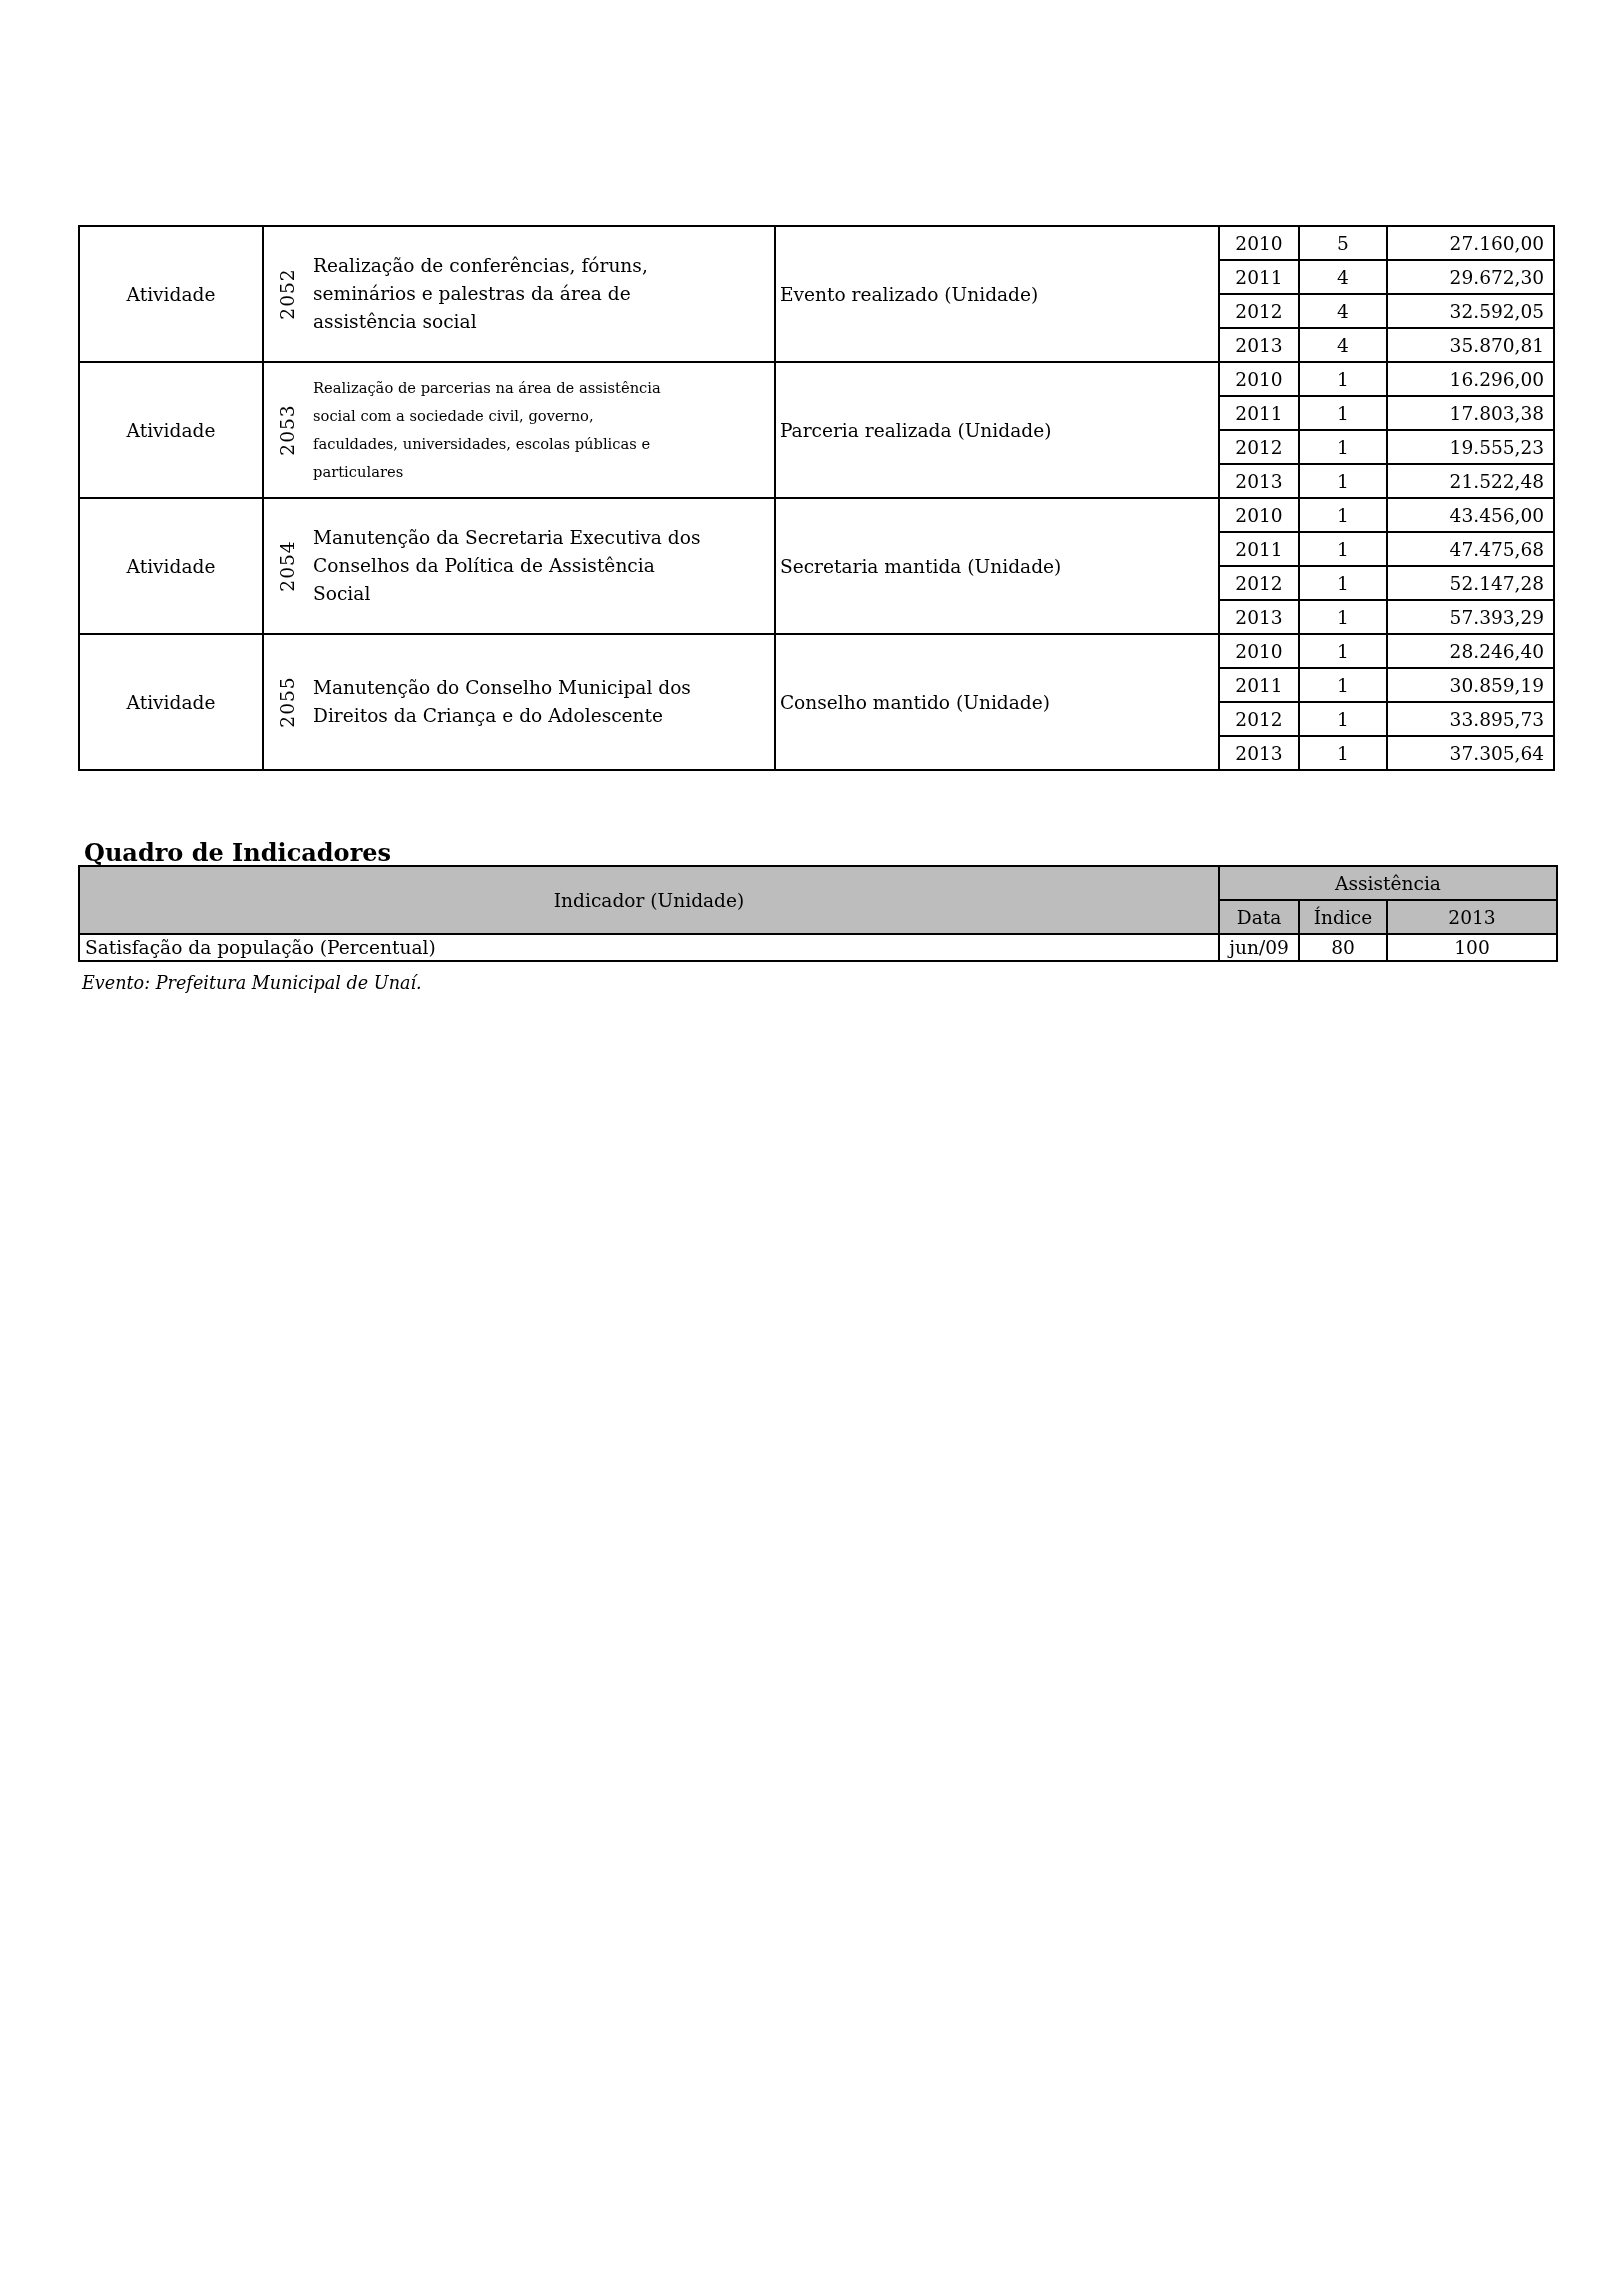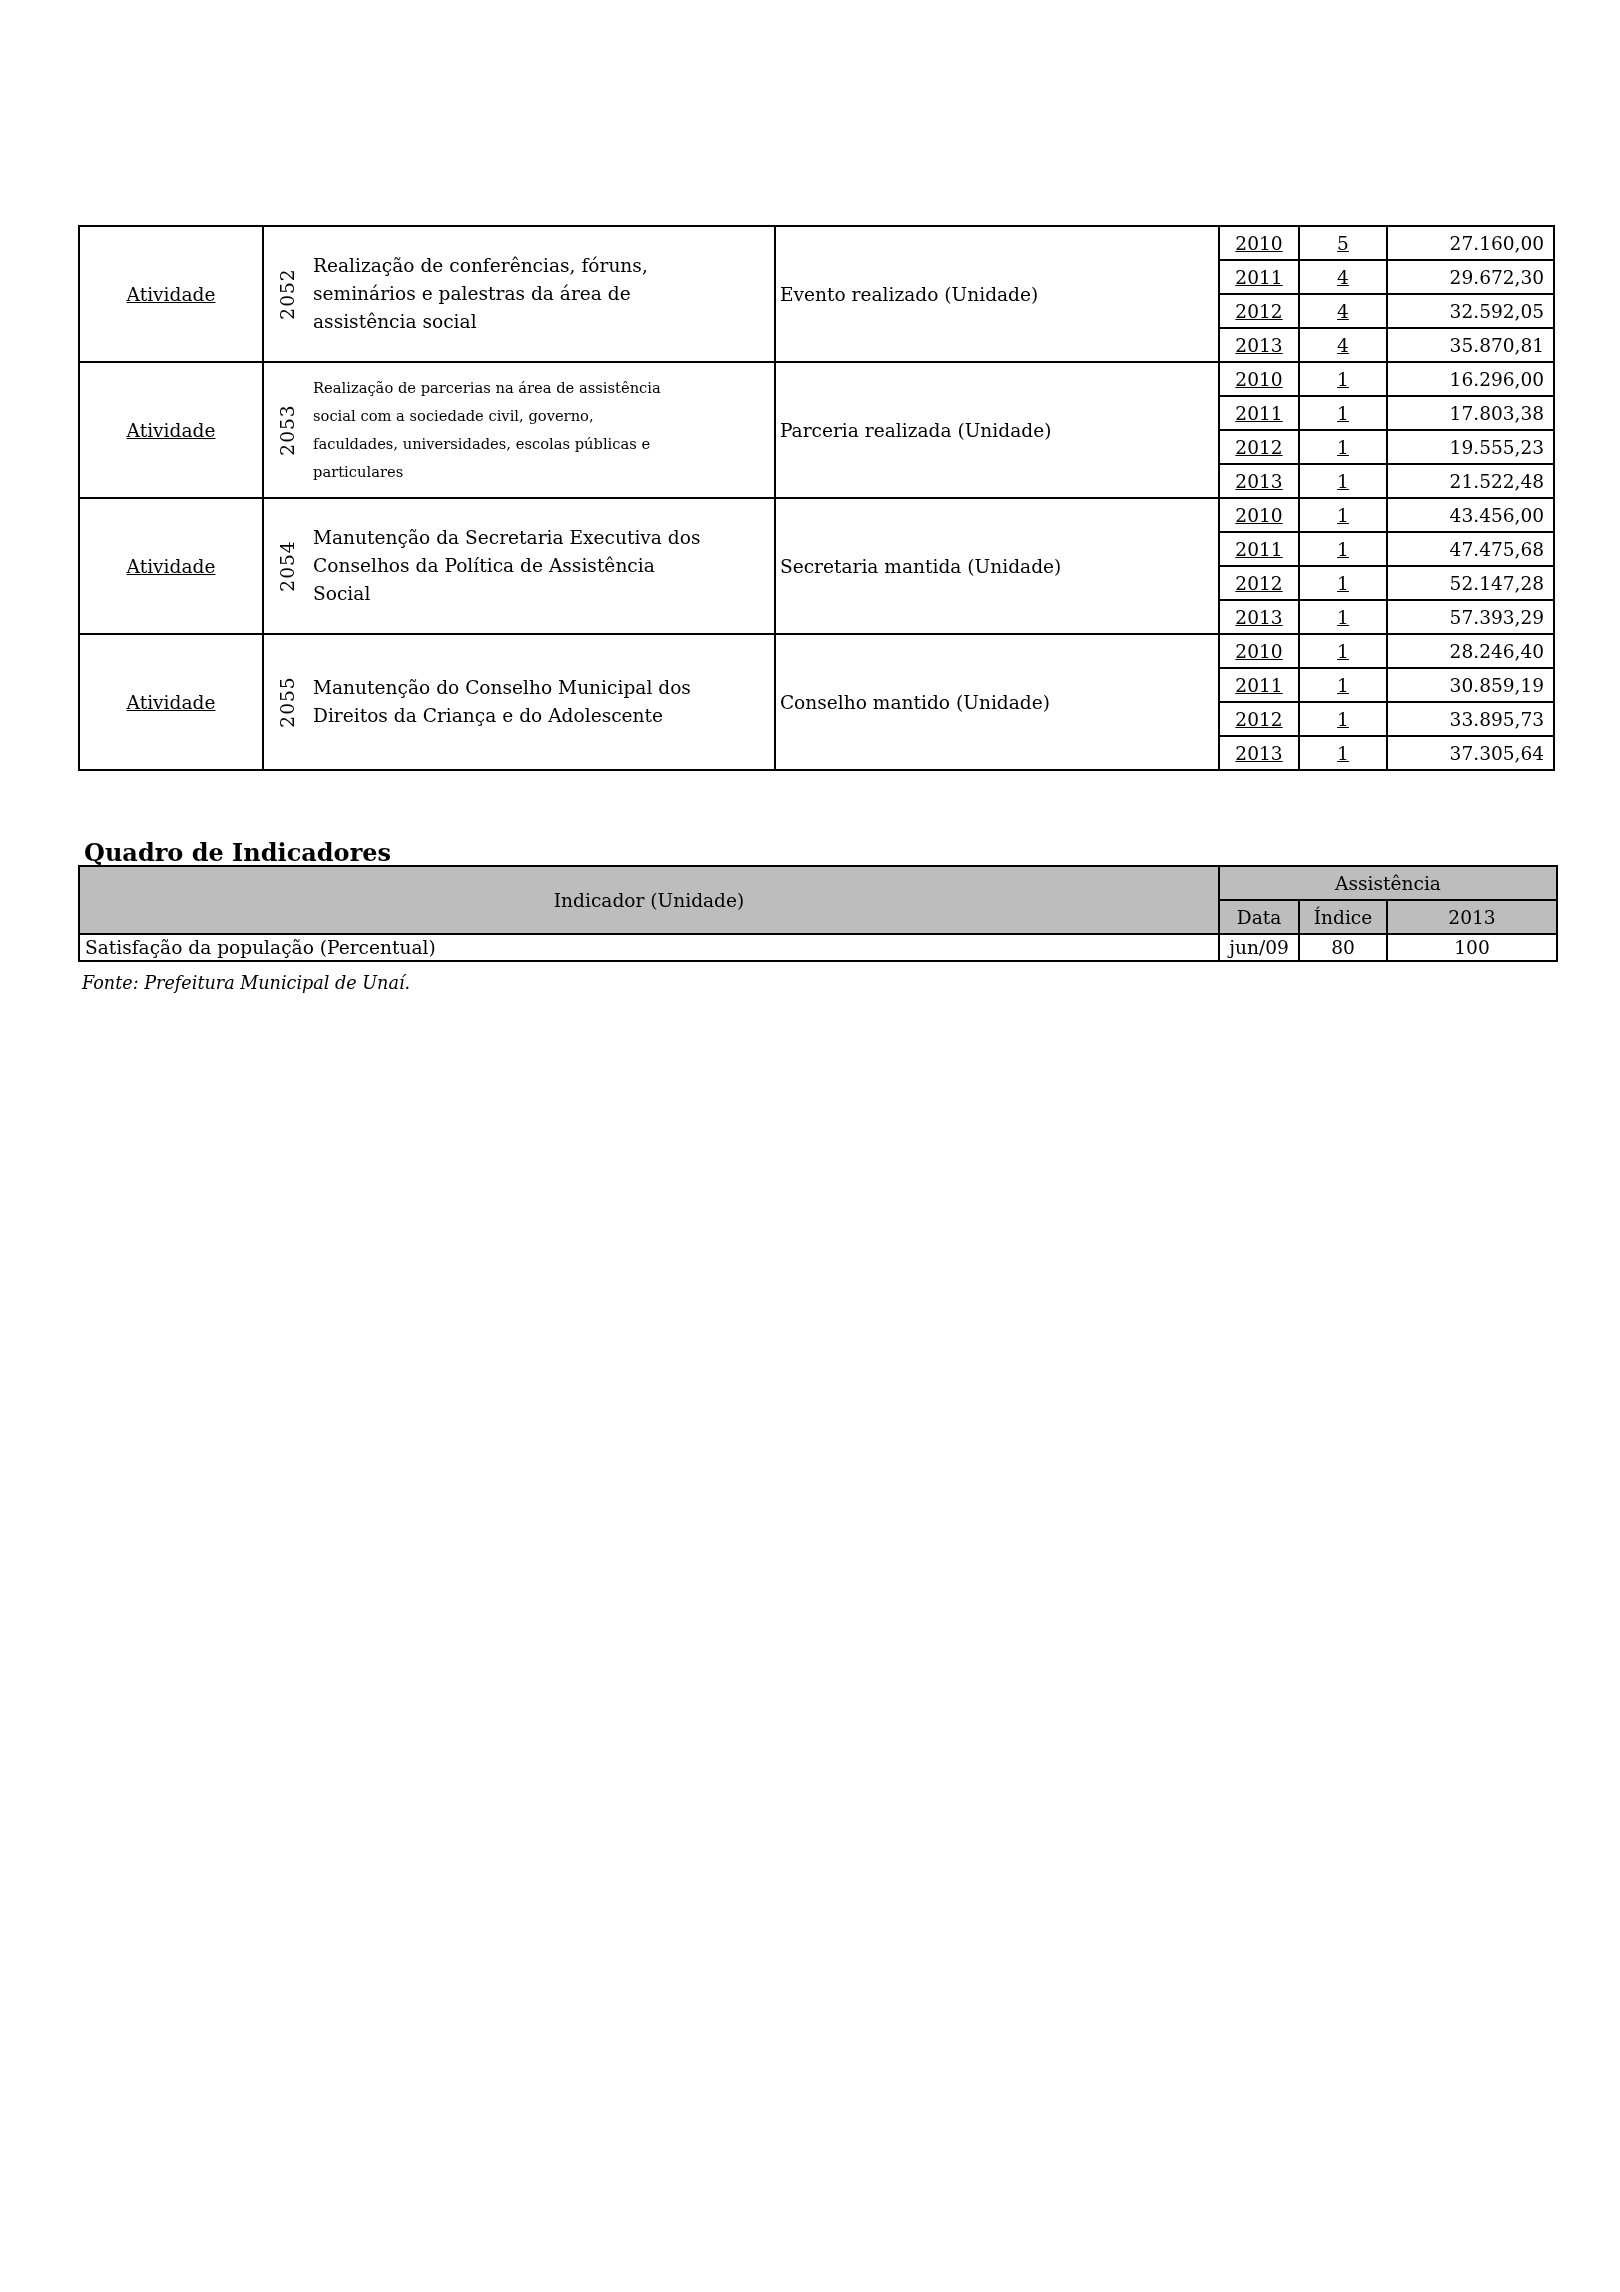--- a/index.html
+++ b/index.html
@@ -12,21 +12,21 @@
     color: #000000;
     overflow: hidden;
   }
   table { border-collapse: collapse; table-layout: fixed; }
   td { border: 2.9px solid #000000; padding: 0; overflow: hidden; }
 
   
   .main-table { position: absolute; left: 78px; top: 225px; width: 1475px; }
   .main-table tr { height: 34px; }
   .main-table td { font-size: 18.6px; }
-  td.c { text-align: center; vertical-align: middle; text-decoration: underline; }
+  td.c { text-align: center; vertical-align: middle; }
   td.desc {
     position: relative;
     vertical-align: middle;
     padding: 0 9.8px 0 49px;
     line-height: 28px;
   }
   td.desc .desctext { white-space: pre-line; }
   td.desc.small { font-size: 14.7px; line-height: 28px; }
   .codebox {
     position: absolute;
@@ -205,16 +205,16 @@
       </tr>
       <tr>
         <td class="left">Satisfação da população (Percentual)</td>
         <td>jun/09</td>
         <td>80</td>
         <td>100</td>
       </tr>
     </tbody>
   </table>
 
-  <div class="source-note">Fonte: Prefeitura Municipal de Unaí.</div>
+  <div class="source-note">Evento: Prefeitura Municipal de Unaí.</div>
 
 </div>
 
 
 </body></html>

